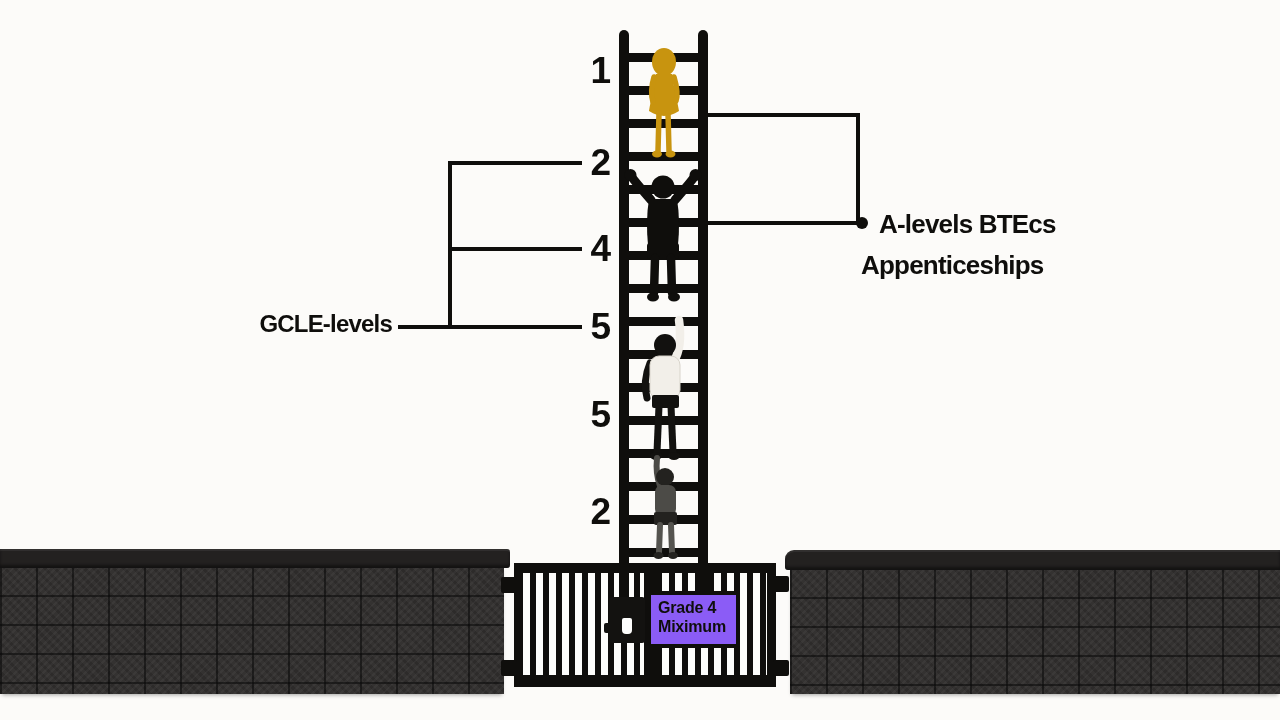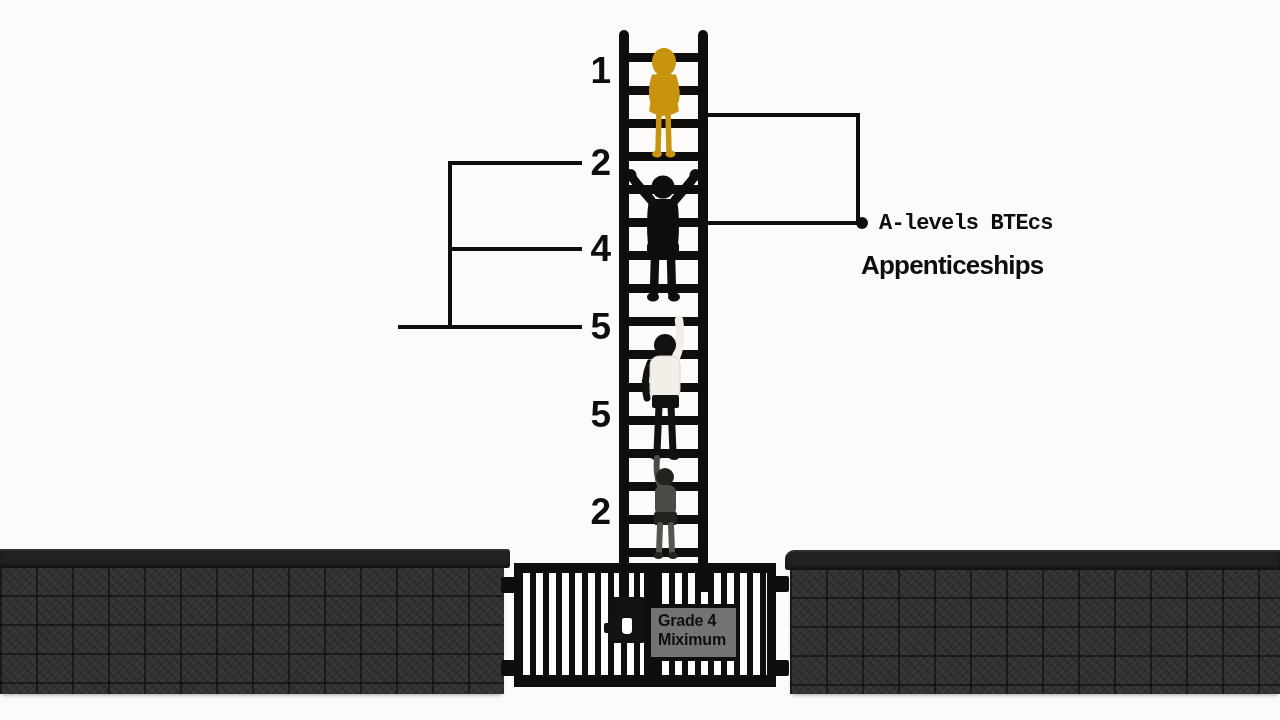--- a/index.html
+++ b/index.html
@@ -51,22 +51,22 @@
   .gate-lock::before {
     content:""; position:absolute; left:-5px; top:26px; width:6px; height:10px;
     background:#131210; border-radius:2px 0 0 2px;
   }
   .keyhole {
     position:absolute; left:13px; top:21px; width:10px; height:16px;
     background:#fdfdfc; border-radius:2px 2px 4px 4px;
   }
   .gate-sign {
     position:absolute; left:647px; top:591px; width:93px; height:57px; box-sizing:border-box;
-    background:#737373; border:4px solid #0f0e0c; z-index:5;
-    padding:3px 2px 0 7px; font-size:16px; line-height:19px; font-weight:700; letter-spacing:-0.2px;margin-top:13px;
+    background:#8b5cf6; border:4px solid #0f0e0c; z-index:5;
+    padding:3px 2px 0 7px; font-size:16px; line-height:19px; font-weight:700; letter-spacing:-0.2px;
   }
 
   
   .rail { position:absolute; top:30px; width:10px; background:#0f0e0c; border-radius:5px 5px 0 0; z-index:4; }
   .rail.rl { left:619px; height:570px; }
   .rail.rr { left:698px; height:562px; }
   .rungs {
     position:absolute; left:622px; top:53px; width:83px; height:512px; z-index:3;
     background: repeating-linear-gradient(to bottom, #0f0e0c 0 9px, transparent 9px 33px);
   }
@@ -91,21 +91,21 @@
   .l4 { left:448px; top:247px; width:134px; height:4px; }
   .l5 { left:398px; top:325px; width:184px; height:4px; }
   .vl { left:448px; top:161px; width:4px;  height:168px; }
   .rt { left:708px; top:113px; width:152px; height:4px; }
   .rv { left:856px; top:113px; width:4px;  height:110px; }
   .rb { left:708px; top:221px; width:152px; height:4px; }
   .dot { left:856px; top:217px; width:12px; height:12px; border-radius:50%; }
 
   .lbl { position:absolute; font-weight:800; letter-spacing:-0.8px; z-index:7; white-space:nowrap; }
   .lbl-gcse  { left:222px; top:309px; width:170px; text-align:right; font-size:24px; line-height:30px; }
-  .lbl-alev  { left:879px; top:209px; font-size:22px; line-height:30px;font-family:Liberation Mono, monospace; }
+  .lbl-alev  { left:879px; top:209px; font-size:26px; line-height:30px; }
   .lbl-appr  { left:861px; top:250px; font-size:26px; line-height:30px; }
 </style>
 </head>
 <body>
 
 <div class="stage">
 
   <div class="wall-body left"></div>
   <div class="wall-cap  left"></div>
   <div class="wall-body right"></div>
@@ -191,16 +191,17 @@
 
   <div class="cline l2"></div>
   <div class="cline l4"></div>
   <div class="cline l5"></div>
   <div class="cline vl"></div>
   <div class="cline rt"></div>
   <div class="cline rv"></div>
   <div class="cline rb"></div>
   <div class="cline dot"></div>
 
+  <div class="lbl lbl-gcse">GCLE-levels</div>
   <div class="lbl lbl-alev">A-levels BTEcs</div>
   <div class="lbl lbl-appr">Appenticeships</div>
 
 </div>
 
 </body></html>

